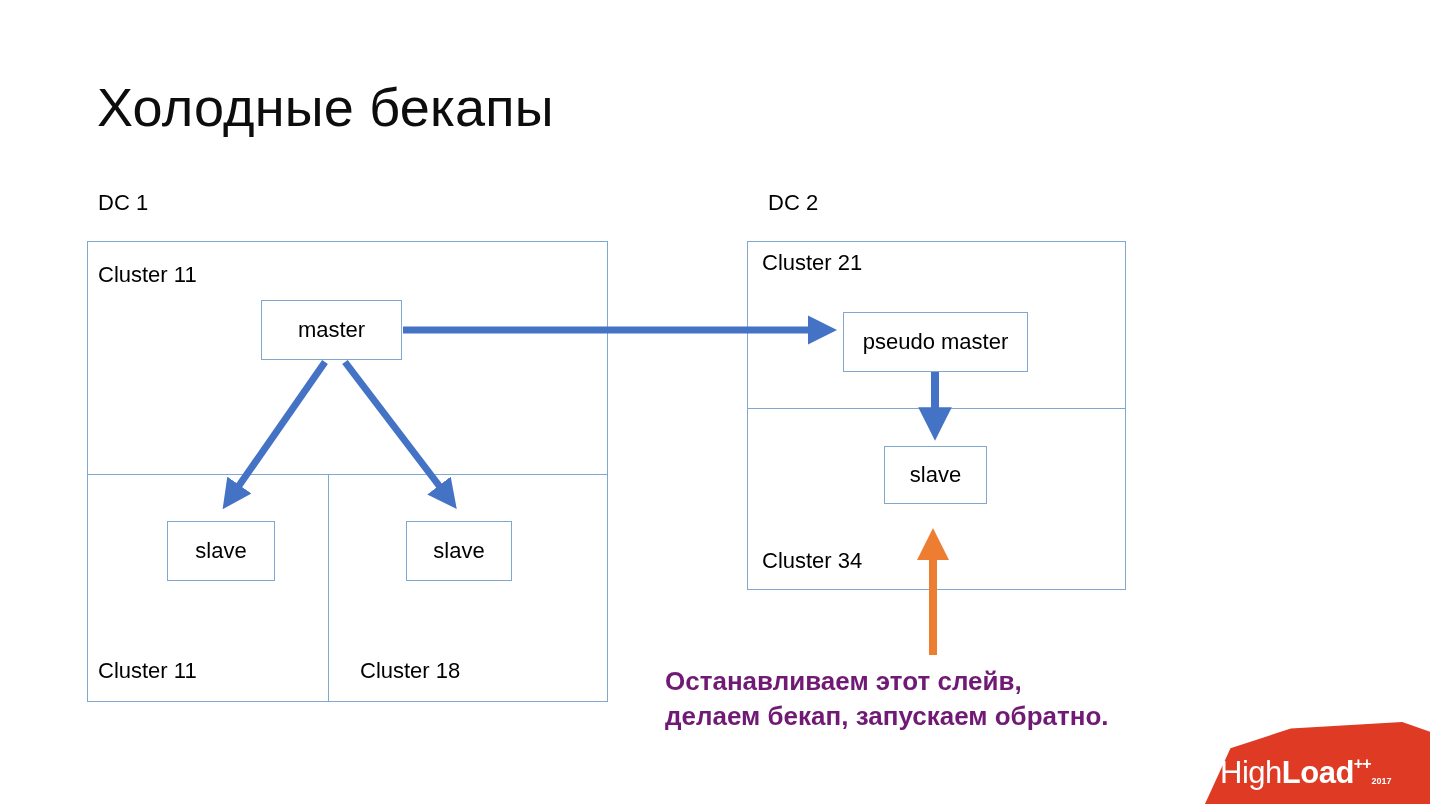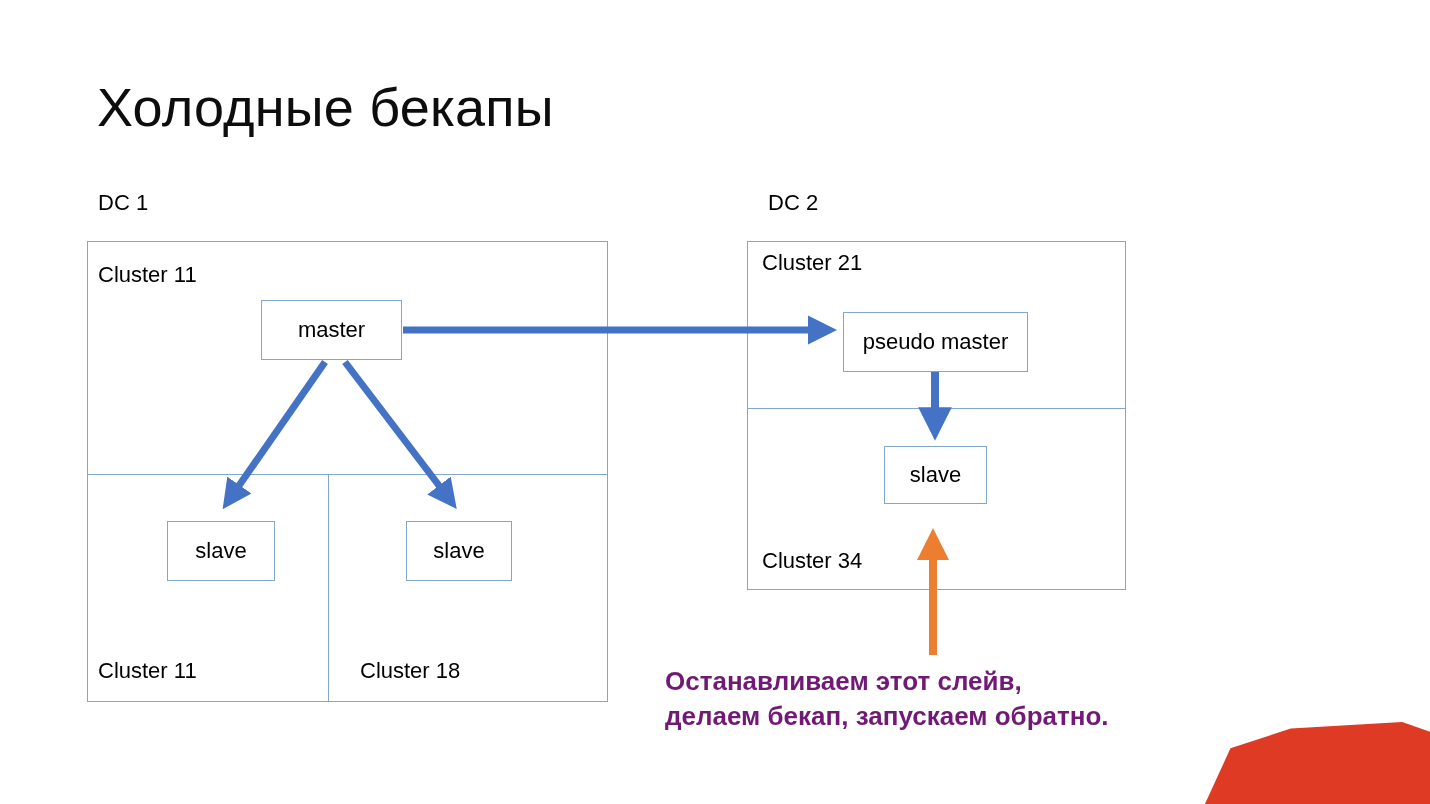--- a/index.html
+++ b/index.html
@@ -235,15 +235,21 @@
   </div>
   <div class="node-box" id="node-slave-22">
     <span>slave</span>
   </div>
 
   <div id="bottom-caption">Останавливаем этот слейв,
 делаем бекап, запускаем обратно.</div>
 
   <div id="logo">
     <div id="logo-shape"></div>
+    <div id="logo-text">
+      <span id="logo-high">High</span>
+      <span id="logo-load">Load</span>
+      <span id="logo-plus">++</span>
+      <span id="logo-year">2017</span>
+    </div>
   </div>
 
 </div>
 
 </body></html>

